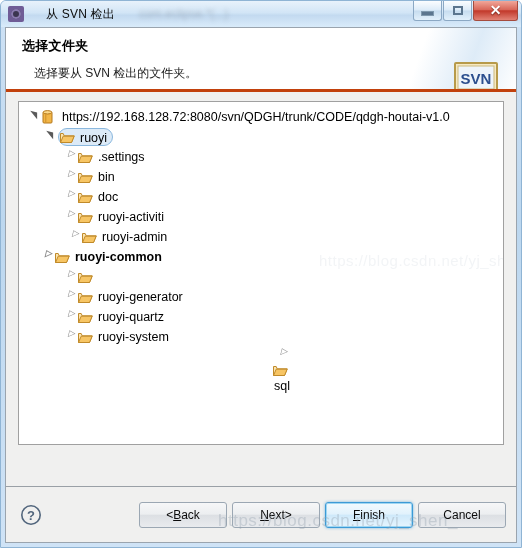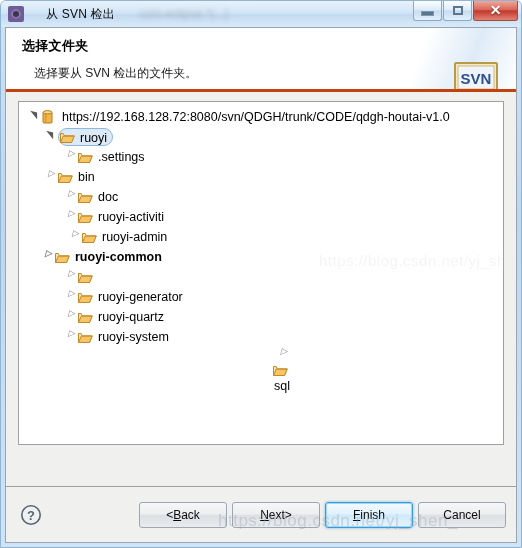--- a/index.html
+++ b/index.html
@@ -381,21 +381,21 @@
             </span>
           <span class="ico">
               <svg width="15" height="13" viewBox="0 0 15 13">
                 <path d="M0.5 2.5 L0.5 11.5 L11.5 11.5 L14.2 4.8 L4.2 4.8 L3.2 2.5 Z" fill="#fbe4af" stroke="#c08a2a" stroke-width="1"></path>
                 <path d="M0.5 11.5 L3.2 5.2 L14.2 5.2 L11.5 11.5 Z" fill="#f7c564" stroke="#c08a2a" stroke-width="1"></path>
               </svg>
             </span>
           <span class="label">.settings</span>
         </div>
 
-        <div class="row" style="padding-left:24px;">
+        <div class="row" style="padding-left:44px;">
           <span class="twisty">
               <i class="tri-closed"></i>
             </span>
           <span class="ico">
               <svg width="15" height="13" viewBox="0 0 15 13">
                 <path d="M0.5 2.5 L0.5 11.5 L11.5 11.5 L14.2 4.8 L4.2 4.8 L3.2 2.5 Z" fill="#fbe4af" stroke="#c08a2a" stroke-width="1"></path>
                 <path d="M0.5 11.5 L3.2 5.2 L14.2 5.2 L11.5 11.5 Z" fill="#f7c564" stroke="#c08a2a" stroke-width="1"></path>
               </svg>
             </span>
           <span class="label">bin</span>

